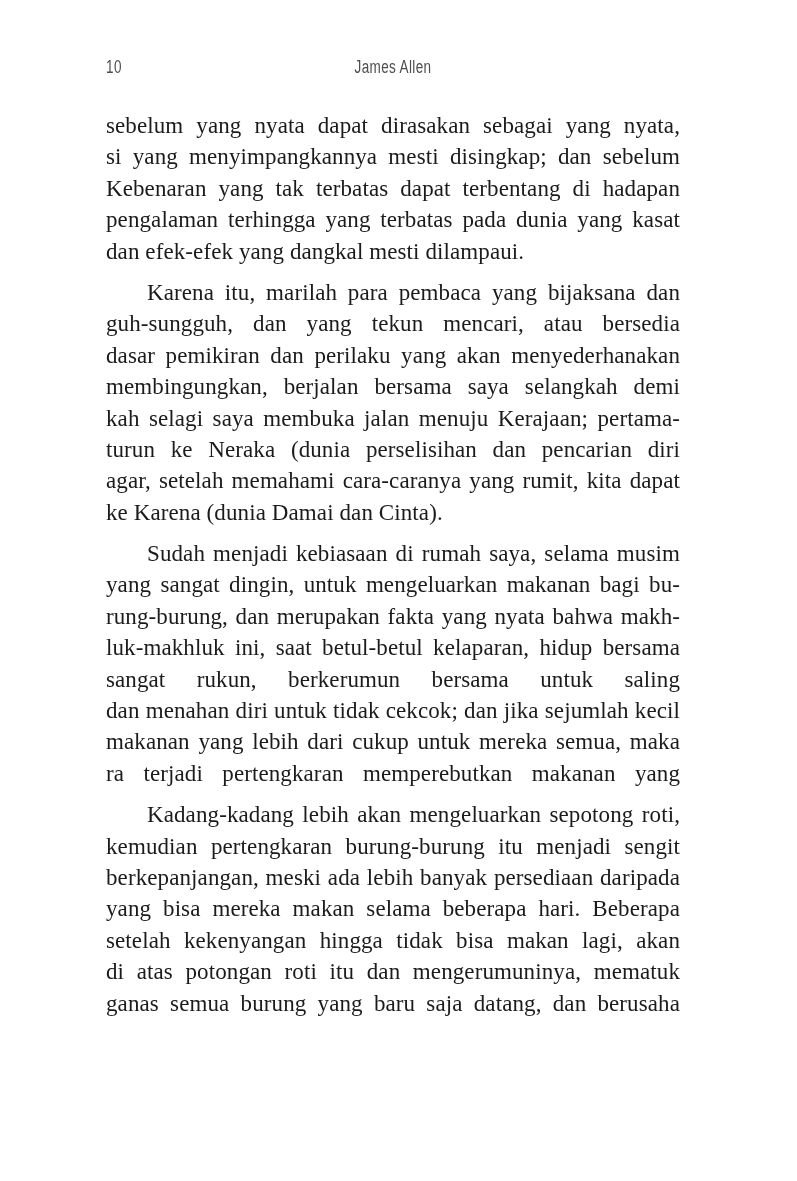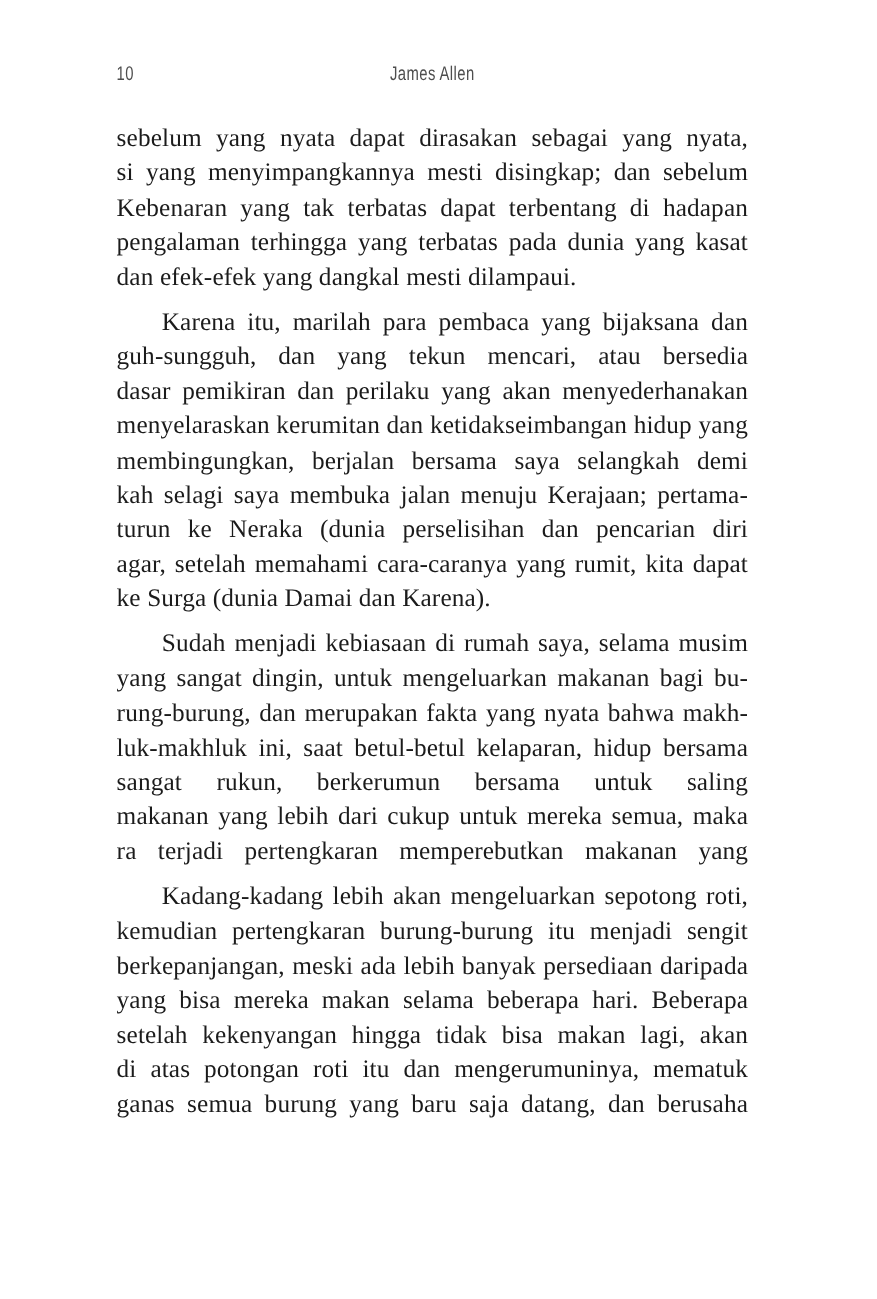--- a/index.html
+++ b/index.html
@@ -83,31 +83,31 @@
   </div>
   <div class="textblock" id="textblock">
       <div class="line j">sebelum yang nyata dapat dirasakan sebagai yang nyata, ilusi-ilu-</div>
       <div class="line j">si yang menyimpangkannya mesti disingkap; dan sebelum</div>
       <div class="line j">Kebenaran yang tak terbatas dapat terbentang di hadapan kita,</div>
       <div class="line j">pengalaman terhingga yang terbatas pada dunia yang kasat mata</div>
       <div class="line">dan efek-efek yang dangkal mesti dilampaui.</div>
       <div class="line j indent">Karena itu, marilah para pembaca yang bijaksana dan sung-</div>
       <div class="line j">guh-sungguh, dan yang tekun mencari, atau bersedia mencari,</div>
       <div class="line j">dasar pemikiran dan perilaku yang akan menyederhanakan dan</div>
-      <div class="line j">menyelaraskan kerumitan dan ketidakseimbangan hidup yang</div>
       <div class="line j">membingungkan, berjalan bersama saya selangkah demi selang-</div>
       <div class="line j">kah selagi saya membuka jalan menuju Kerajaan; pertama-tama</div>
       <div class="line j">turun ke Neraka (dunia perselisihan dan pencarian diri sendiri)</div>
       <div class="line j">agar, setelah memahami cara-caranya yang rumit, kita dapat naik</div>
-      <div class="line">ke Surga (dunia Damai dan Karena).</div>
+      <div class="line">ke Karena (dunia Damai dan Cinta).</div>
       <div class="line j indent">Sudah menjadi kebiasaan di rumah saya, selama musim dingin</div>
       <div class="line j">yang sangat dingin, untuk mengeluarkan makanan bagi bu-</div>
       <div class="line j">rung-burung, dan merupakan fakta yang nyata bahwa makh-</div>
       <div class="line j">luk-makhluk ini, saat betul-betul kelaparan, hidup bersama dengan</div>
       <div class="line j">sangat rukun, berkerumun bersama untuk saling menghangatkan,</div>
+      <div class="line j">dan menahan diri untuk tidak cekcok; dan jika sejumlah kecil</div>
       <div class="line j">makanan yang lebih dari cukup untuk mereka semua, maka sege-</div>
       <div class="line">ra terjadi pertengkaran memperebutkan makanan yang diinginkan.</div>
       <div class="line j indent">Kadang-kadang lebih akan mengeluarkan sepotong roti, dan</div>
       <div class="line j">kemudian pertengkaran burung-burung itu menjadi sengit dan</div>
       <div class="line j">berkepanjangan, meski ada lebih banyak persediaan daripada</div>
       <div class="line j">yang bisa mereka makan selama beberapa hari. Beberapa burung,</div>
       <div class="line j">setelah kekenyangan hingga tidak bisa makan lagi, akan berdiri</div>
       <div class="line j">di atas potongan roti itu dan mengerumuninya, mematuk dengan</div>
       <div class="line j">ganas semua burung yang baru saja datang, dan berusaha</div>
     </div>

